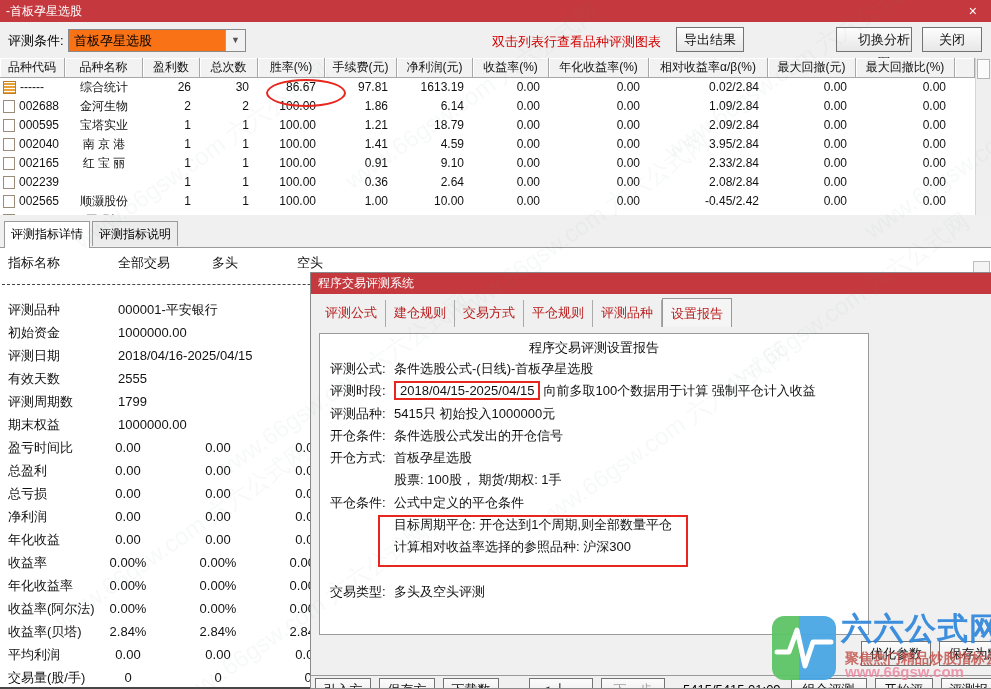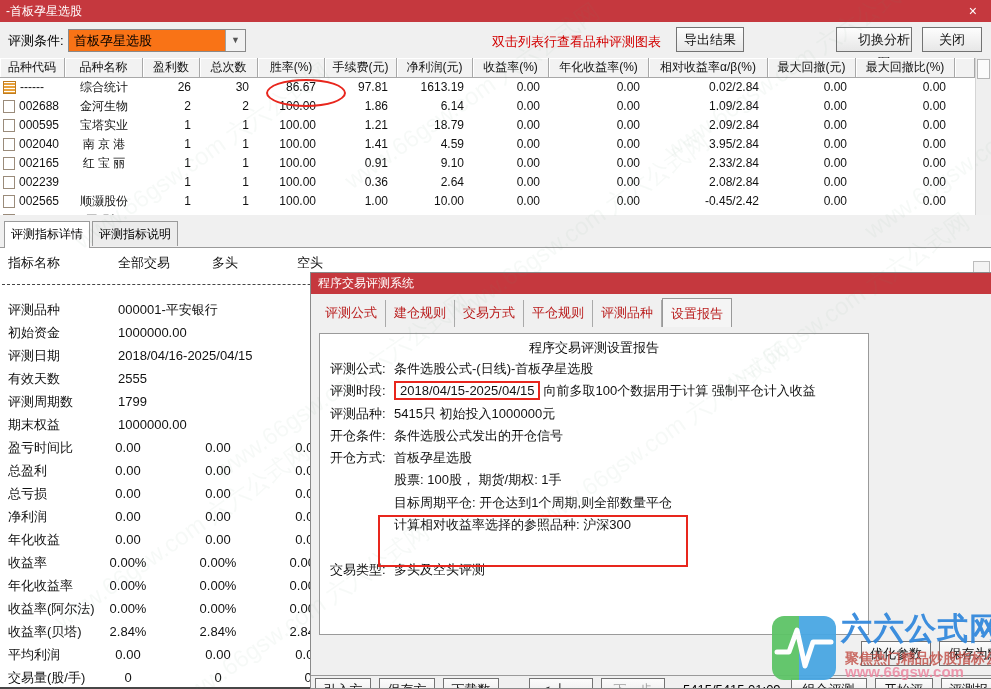--- a/index.html
+++ b/index.html
@@ -396,20 +396,21 @@
     </div>
   <div class="report" id="report">
     <div class="rtitle">程序交易评测设置报告</div>
     <div id="rlines">
         <div class="rline"><span class="rlabel">评测公式:</span><span>条件选股公式-(日线)-首板孕星选股</span></div>
         <div class="rline"><span class="rlabel">评测时段:</span><span class="red-inline">2018/04/15-2025/04/15</span><span>向前多取100个数据用于计算 强制平仓计入收益</span></div>
         <div class="rline"><span class="rlabel">评测品种:</span><span>5415只 初始投入1000000元</span></div>
         <div class="rline"><span class="rlabel">开仓条件:</span><span>条件选股公式发出的开仓信号</span></div>
         <div class="rline"><span class="rlabel">开仓方式:</span><span>首板孕星选股</span></div>
         <div class="rline"><span class="rlabel"></span><span>股票: 100股， 期货/期权: 1手</span></div>
+        <div class="rline"><span class="rlabel">平仓条件:</span><span>公式中定义的平仓条件</span></div>
         <div class="rline"><span class="rlabel"></span><span>目标周期平仓: 开仓达到1个周期,则全部数量平仓</span></div>
         <div class="rline"><span class="rlabel"></span><span>计算相对收益率选择的参照品种: 沪深300</span></div>
         <div class="rline"><span class="rlabel"></span><span></span></div>
         <div class="rline"><span class="rlabel">交易类型:</span><span>多头及空头评测</span></div>
       </div>
     <div class="red-box2"></div>
   </div>
   <div class="dlg-btn opt-btn">优化参数</div>
   <div class="dlg-btn savedef-btn">保存为默认</div>
   <div class="dlg-sep"></div>

